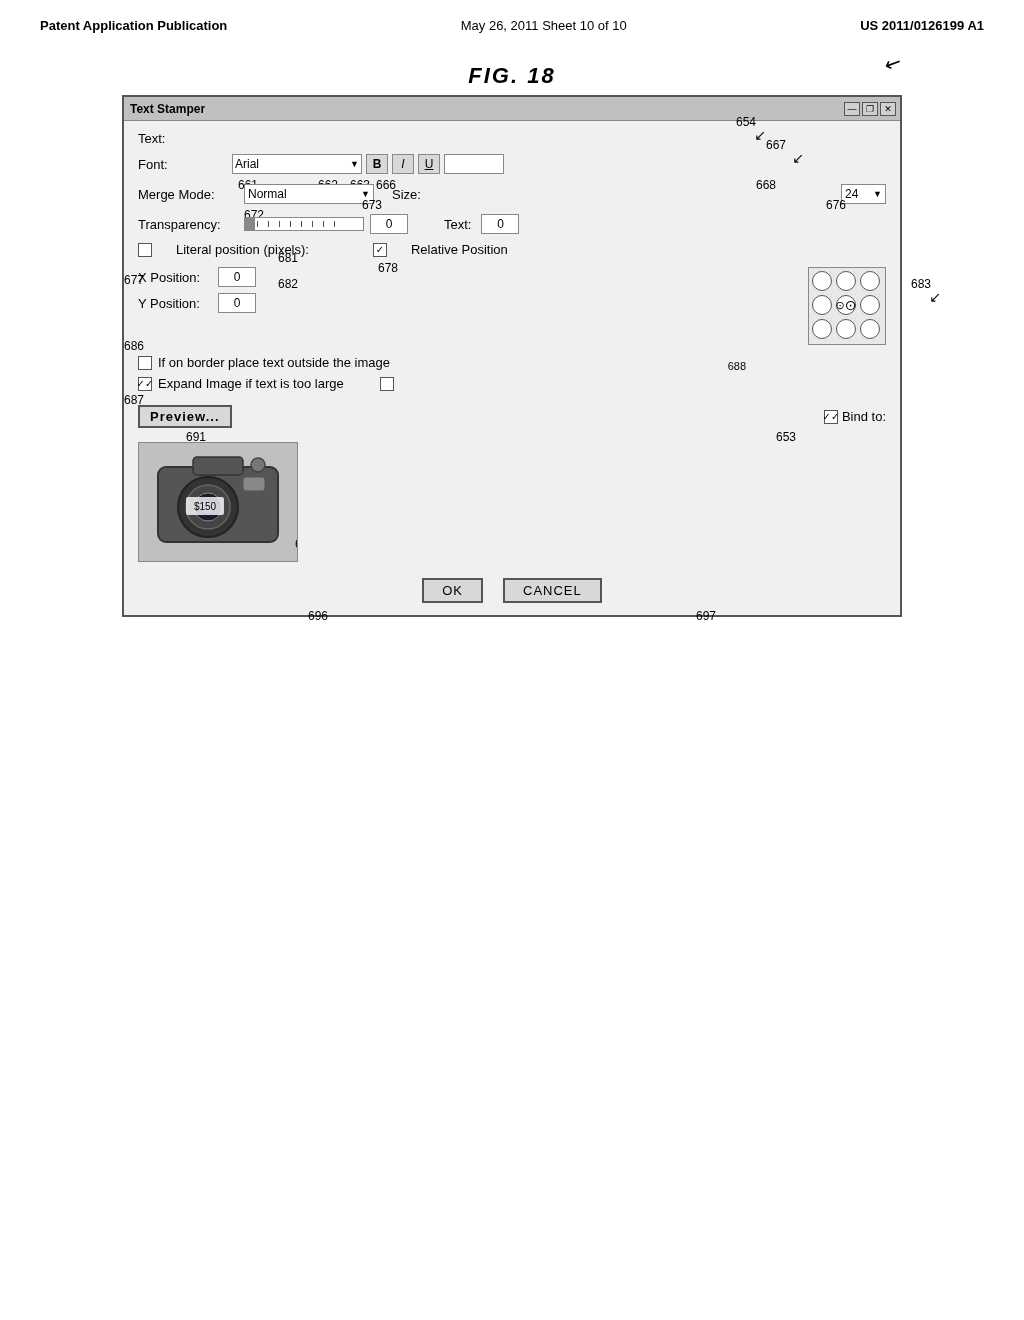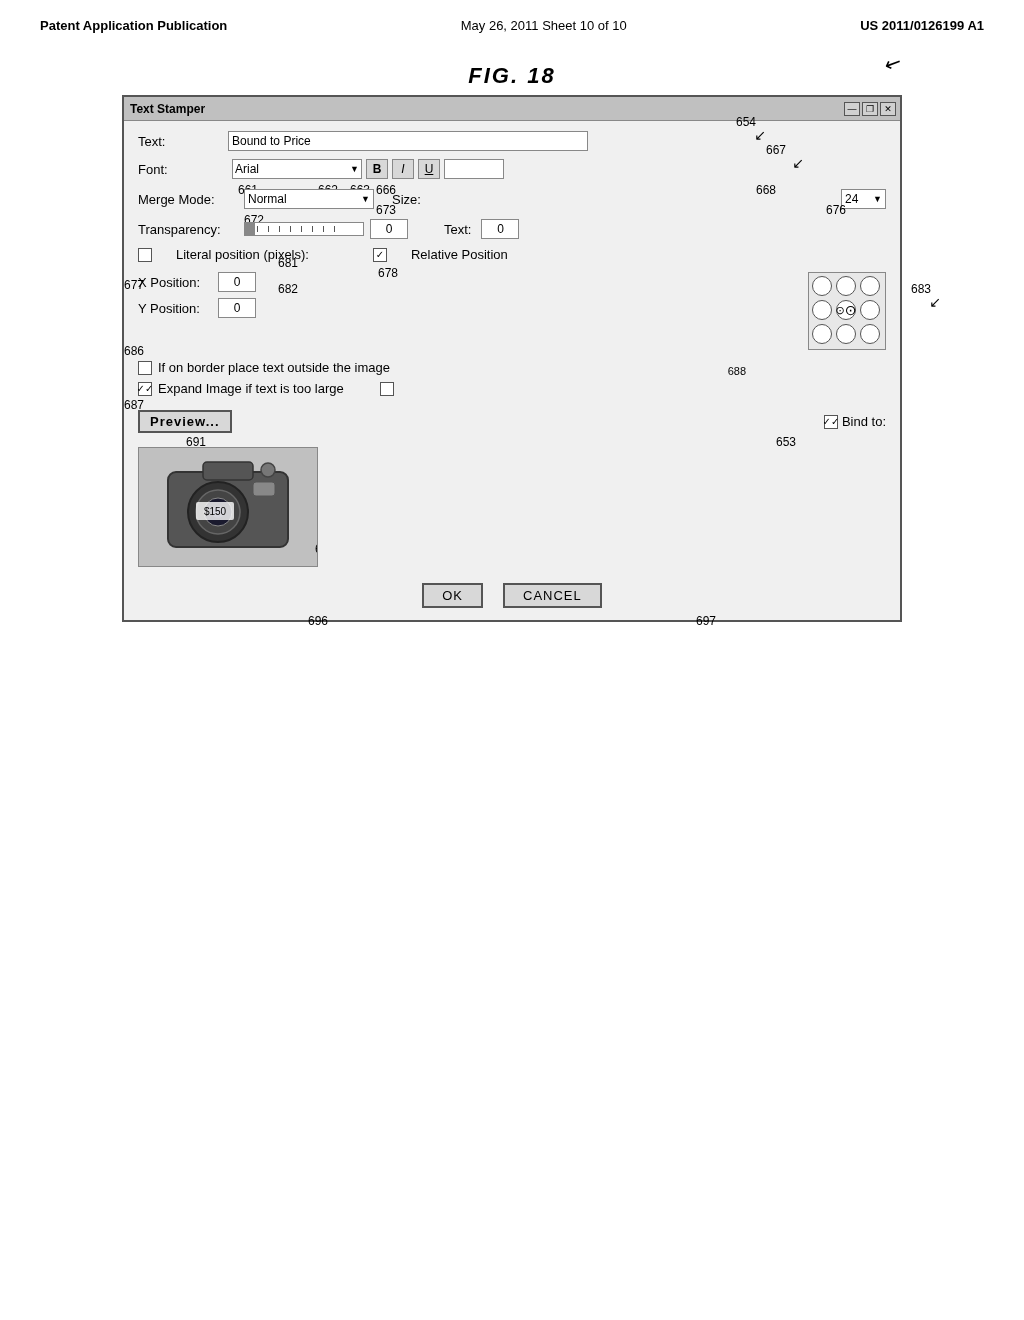--- a/index.html
+++ b/index.html
@@ -264,21 +264,21 @@
       cursor: pointer;
     }
     .radio-cell-selected {
       background: #fff;
     }
     .radio-cell-selected::after {
       content: '⊙';
       font-size: 14px;
     }
     .preview-image {
-      width: 180px;
+      width: 160px;
       height: 120px;
       border: 1px solid #888;
       background: #c0c0c0;
       display: flex;
       align-items: center;
       justify-content: center;
       overflow: hidden;
       position: relative;
     }
     .bind-list {
@@ -337,21 +337,20 @@
         <div class="dialog-btn">—</div>
         <div class="dialog-btn">❐</div>
         <div class="dialog-btn">✕</div>
       </div>
     </div>
 
     <div class="dialog-body">
 
       <div class="form-row" style="margin-bottom:8px; position:relative;">
         <span class="form-label">Text:</span>
-        <input class="text-input text-input-wide" type="text" value="Bound to Price" style="">
 
         <span style="position:absolute; right:130px; top:-16px; font-size:12px;">654</span>
         <span style="position:absolute; right:120px; top:-4px; font-size:14px;">↙</span>
       </div>
 
       <div class="font-row" style="position:relative; margin-bottom:10px;">
         <span class="form-label">Font:</span>
         <div class="font-select">
           <span>Arial</span>
           <span class="dropdown-arrow">▼</span>
@@ -398,21 +397,21 @@
             <div class="slider-tick"></div>
             <div class="slider-tick"></div>
             <div class="slider-tick"></div>
             <div class="slider-tick"></div>
           </div>
         </div>
         <input class="small-input" type="text" value="0" style="">
         <span style="font-size:13px; margin-left:30px;">Text:</span>
         <input class="small-input" type="text" value="0" style="margin-left: 4px;">
 
-        <span style="position:absolute; left:238px; top:-16px; font-size:12px;">673</span>
+        <span style="position:absolute; left:224px; top:-16px; font-size:12px;">673</span>
         <span style="position:absolute; right:40px; top:-16px; font-size:12px;">676</span>
       </div>
 
       <div class="checkbox-row" style="margin-top:4px; position:relative;gap:24px;">
         <div class="checkbox"></div>
         <span style="font-size:13px; margin-right:40px;">Literal position (pixels):</span>
         <div class="checkbox checkbox-checked"></div>
         <span style="font-size:13px;">Relative Position</span>
 
         <span style="position:absolute; left:240px; bottom:-18px; font-size:12px;">678</span>

